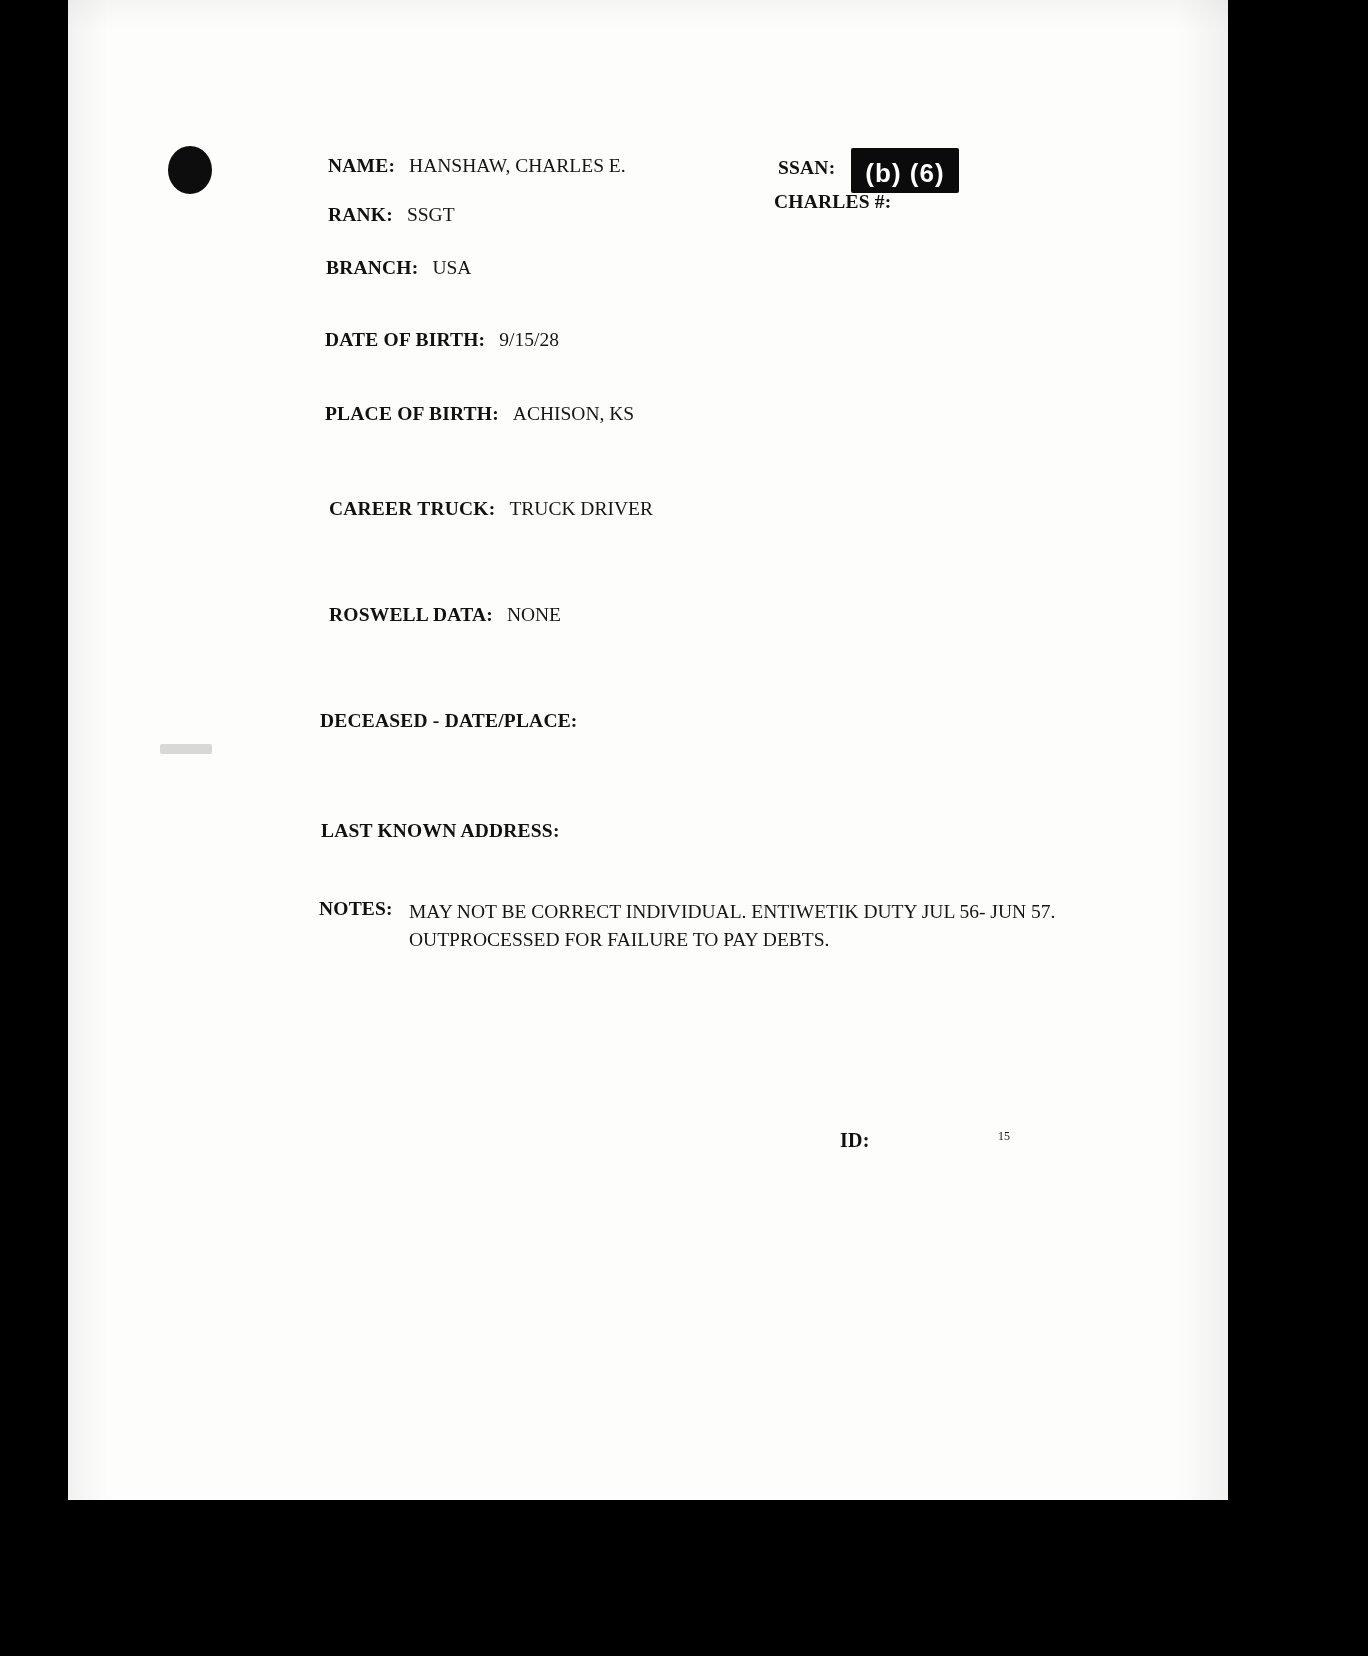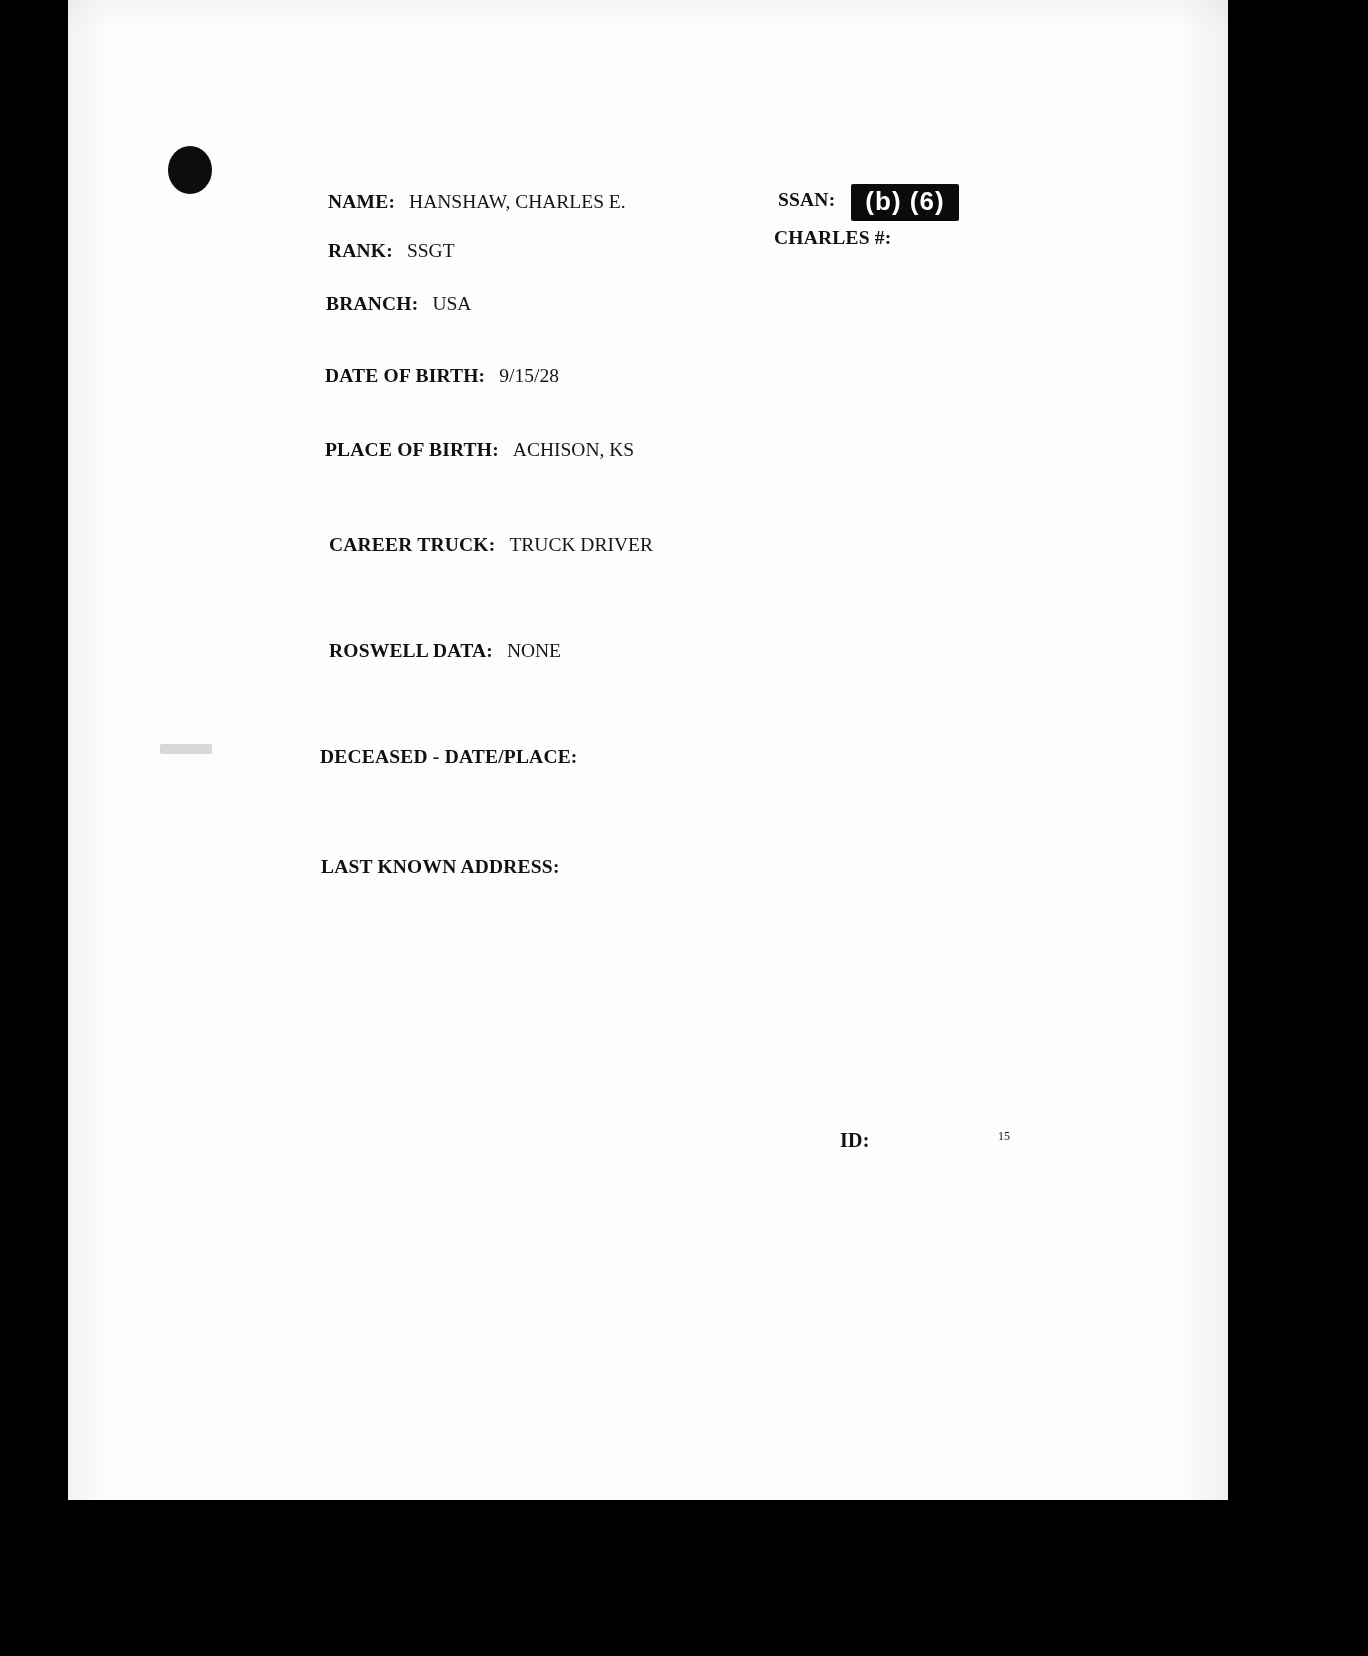--- a/index.html
+++ b/index.html
@@ -62,21 +62,20 @@
     top: 744px;
     width: 52px;
     height: 10px;
     background: #d8d8d6;
     border-radius: 2px;
   }
 
   .field {
     position: absolute;
     white-space: nowrap;
-    margin-top: 36px;
   }
   .label {
     font-weight: bold;
     font-size: 19.5px;
     letter-spacing: 0.2px;
     color: #111;
   }
   .value {
     font-weight: normal;
     font-size: 19.5px;
@@ -99,21 +98,21 @@
   #f-service   { left: 706px; top: 191px; }
 
   .redaction {
     display: inline-block;
     background: #0b0b0b;
     color: #ffffff;
     font-family: "Liberation Sans", sans-serif;
     font-weight: bold;
     font-size: 26px;
     letter-spacing: 1px;
-    padding: 4px 14px 6px 14px;
+    padding: 12px 14px 6px 14px;
     margin-left: 12px;
     vertical-align: middle;
     border-radius: 2px;
     line-height: 1.05;
   }
 
   
   #f-notes {
     position: absolute;
     left: 251px;
@@ -202,20 +201,24 @@
   <div class="field" id="f-ssan">
     <span class="label">SSAN:</span>
     <span class="redaction">(b) (6)</span>
   </div>
 
   <div class="field" id="f-service">
     <span class="label">CHARLES #:</span>
     <span class="value"></span>
   </div>
 
+  <div id="f-notes">
+    <span class="label">NOTES:</span>
+    <div id="notes-text">MAY NOT BE CORRECT INDIVIDUAL. ENTIWETIK DUTY JUL 56- JUN 57. OUTPROCESSED FOR FAILURE TO PAY DEBTS.</div>
+  </div>
 
   <div id="f-id">
     <span class="label">ID:</span>
   </div>
   <div id="id-number">15</div>
 
 </div>
 
 <div id="scan-edge-shadow"></div>
 

